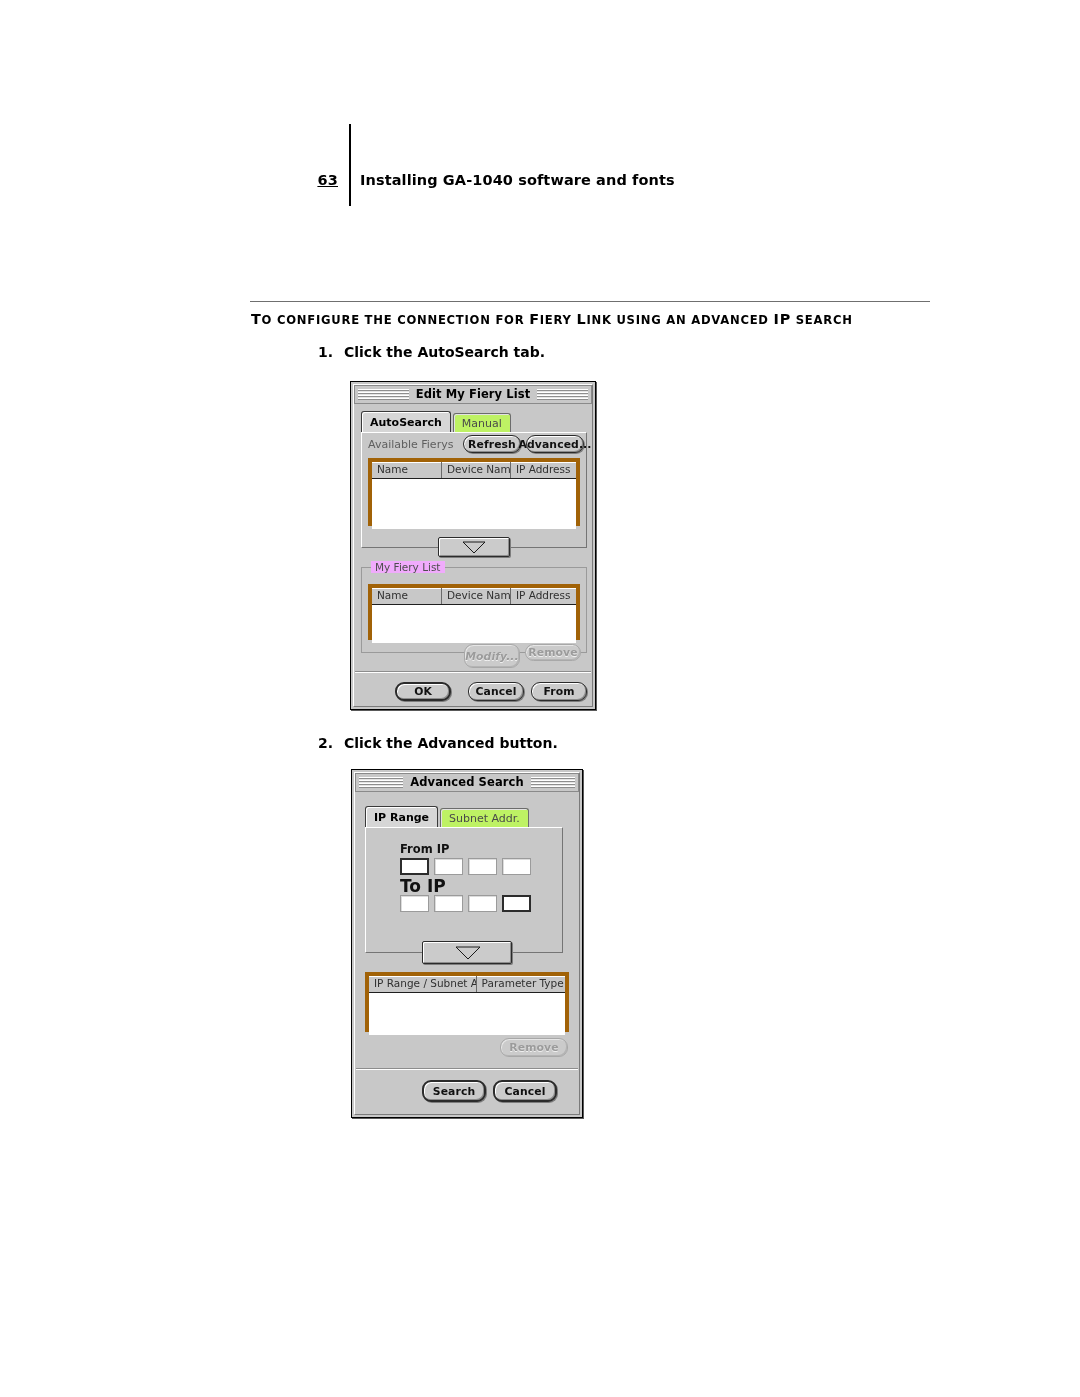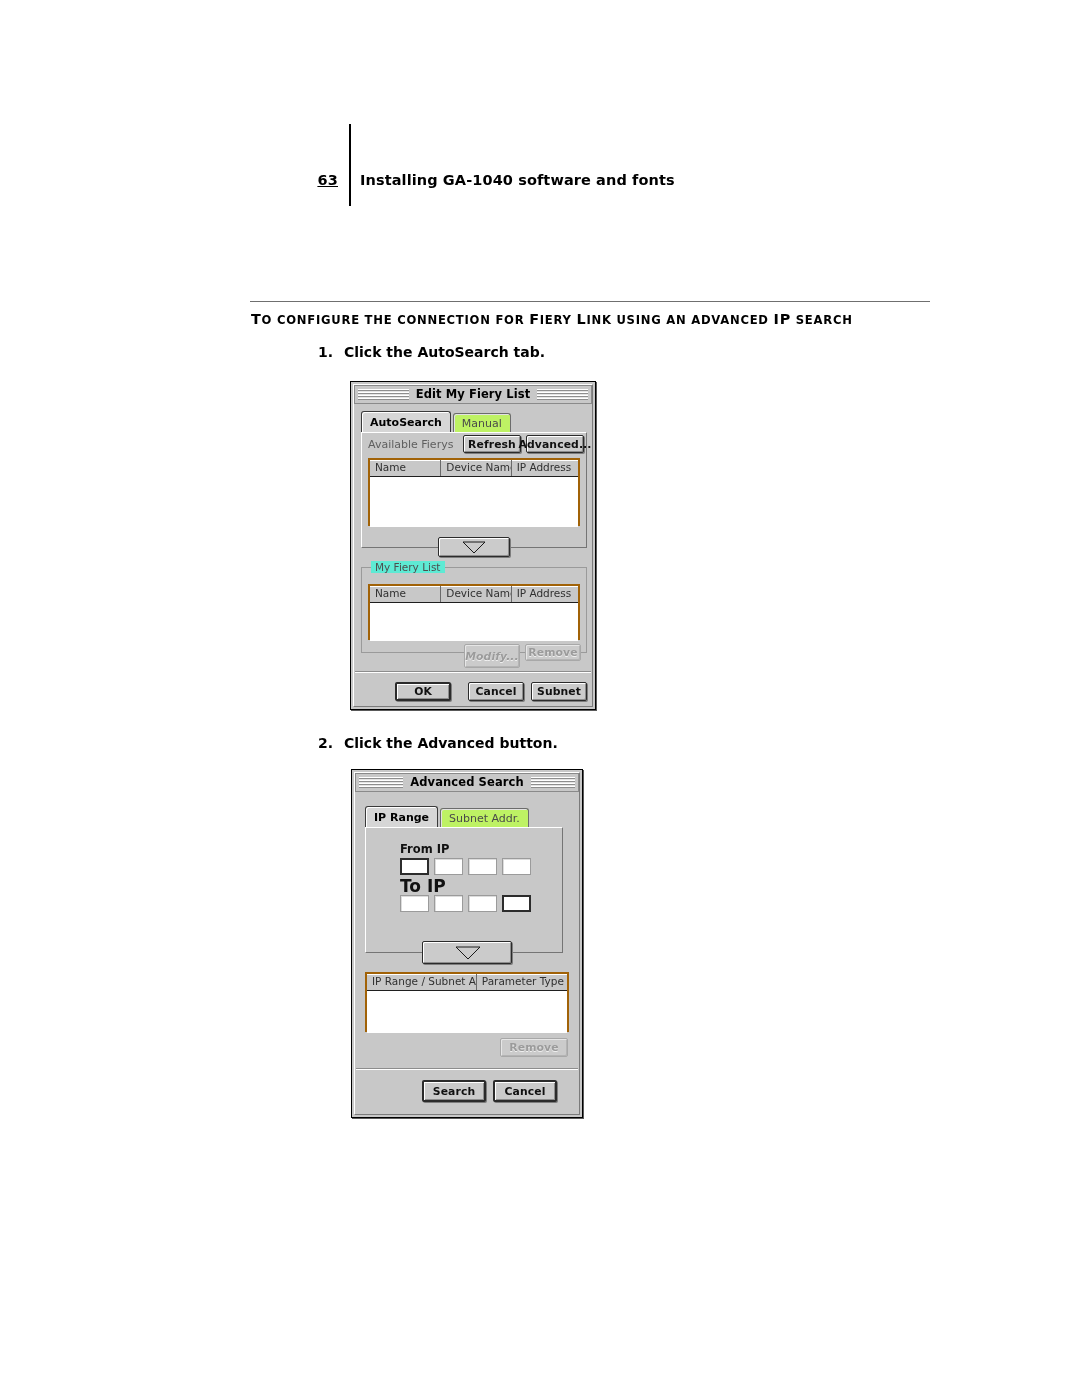--- a/index.html
+++ b/index.html
@@ -179,21 +179,21 @@
     color: #5f5f5f;
     white-space: nowrap;
   }
   .lbl.dark { color: #111; font-weight: bold; }
 
   .btn {
     position: absolute;
     box-sizing: border-box;
     background: #cbcbcb;
     border: 1px solid #2b2b2b;
-    border-radius: 2px;
+    border-radius: 9px;
     font-size: 10.8px;
     font-weight: bold;
     color: #111;
     display: flex;
     align-items: center;
     justify-content: center;
     letter-spacing: 0.1px;
     box-shadow: inset 1px 1px 0 #ffffff, inset -1px -1px 0 #8d8d8d, 1px 1px 0 #7d7d7d;
     white-space: nowrap;
   }
@@ -208,21 +208,21 @@
     border: 1px solid #2b2b2b;
     border-radius: 2px;
   }
   .tri-wrap { position: relative; width: 24px; height: 13px; }
   .tri-wrap svg { display: block; }
 
   
   .listbox {
     position: absolute;
     box-sizing: border-box;
-    border: 2px solid #a16207;
+    border: 4px solid #a16207;
     background: #3b82f6;
   }
   .list-head {
     display: flex;
     height: 16px;
     background: #c8c8c8;
     border-bottom: 1px solid #1f1f1f;
   }
   .list-head .col {
     box-sizing: border-box;
@@ -242,21 +242,21 @@
   .groupbox {
     position: absolute;
     box-sizing: border-box;
     border: 1px solid #9a9a9a;
     border-top-color: #9a9a9a;
     background: transparent;
   }
   .groupbox-label {
     position: absolute;
     top: -7px; left: 9px;
-    background: #5eead4;
+    background: #f0abfc;
     padding: 0 4px;
     font-size: 10.5px;
     line-height: 12px;
     color: #4e4e4e;
     white-space: nowrap;
   }
 
   
   .tfield {
     position: absolute;
@@ -353,21 +353,21 @@
   </div>
 
   <div class="btn disabled" style="left:113px; top:262px; width:56px; height:24px;font-style:italic;">Modify...</div>
   <div class="btn disabled" style="left:174px; top:262px; width:56px; height:17px;">Remove</div>
 
   <div class="sep-line" style="left:4px; top:289px; width:236px;"></div>
   <div class="sep-line light" style="left:4px; top:290px; width:236px;"></div>
 
   <div class="btn default" style="left:44px; top:300px; width:56px; height:19px;">OK</div>
   <div class="btn" style="left:117px; top:300px; width:56px; height:19px;">Cancel</div>
-  <div class="btn" style="left:180px; top:300px; width:56px; height:19px;">Subnet</div>
+  <div class="btn" style="left:180px; top:300px; width:56px; height:19px;">From</div>
 </div>
 
 <div class="dlg" style="left:351px; top:769px; width:232px; height:349px;">
   <div class="dlg-inner-frame"></div>
 
   <div class="titlebar">
     <div class="tb-stripes"></div>
     <div class="tb-title">Advanced Search</div>
   </div>
 

